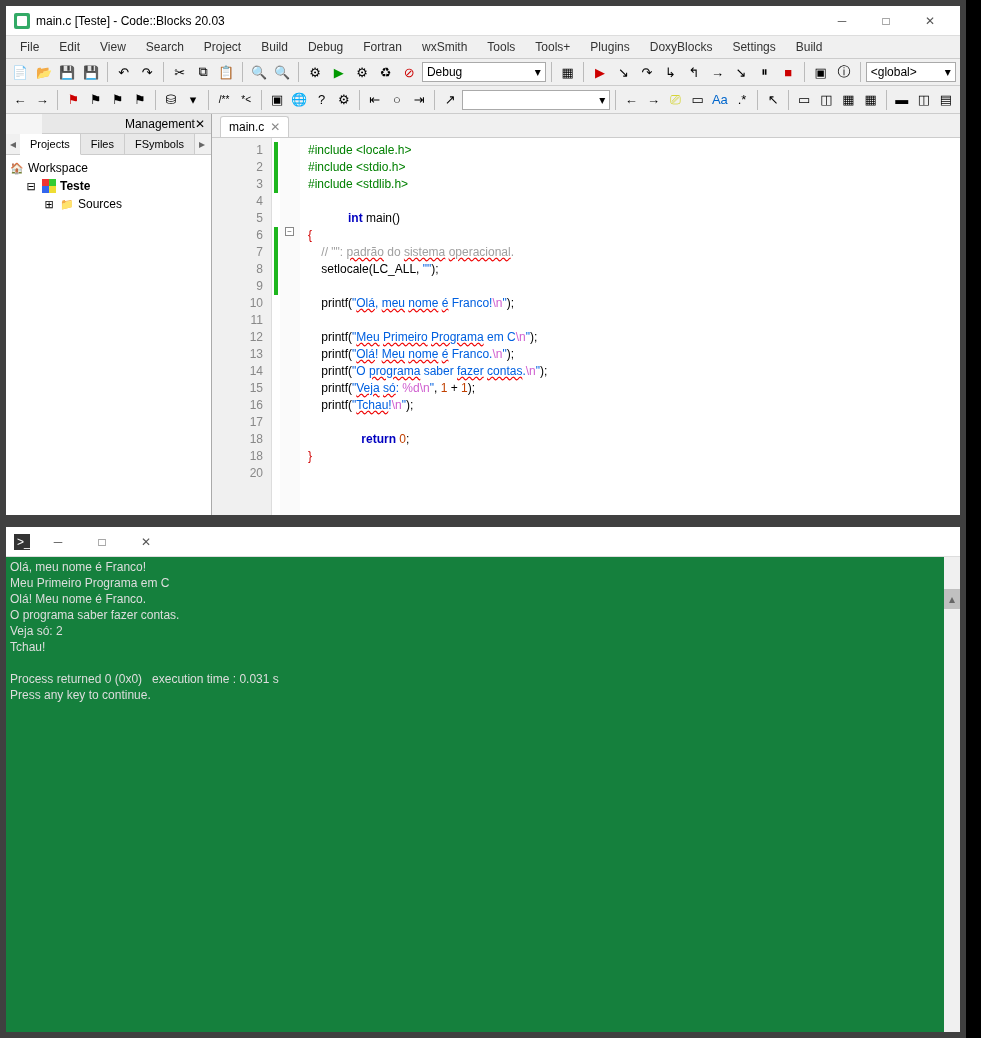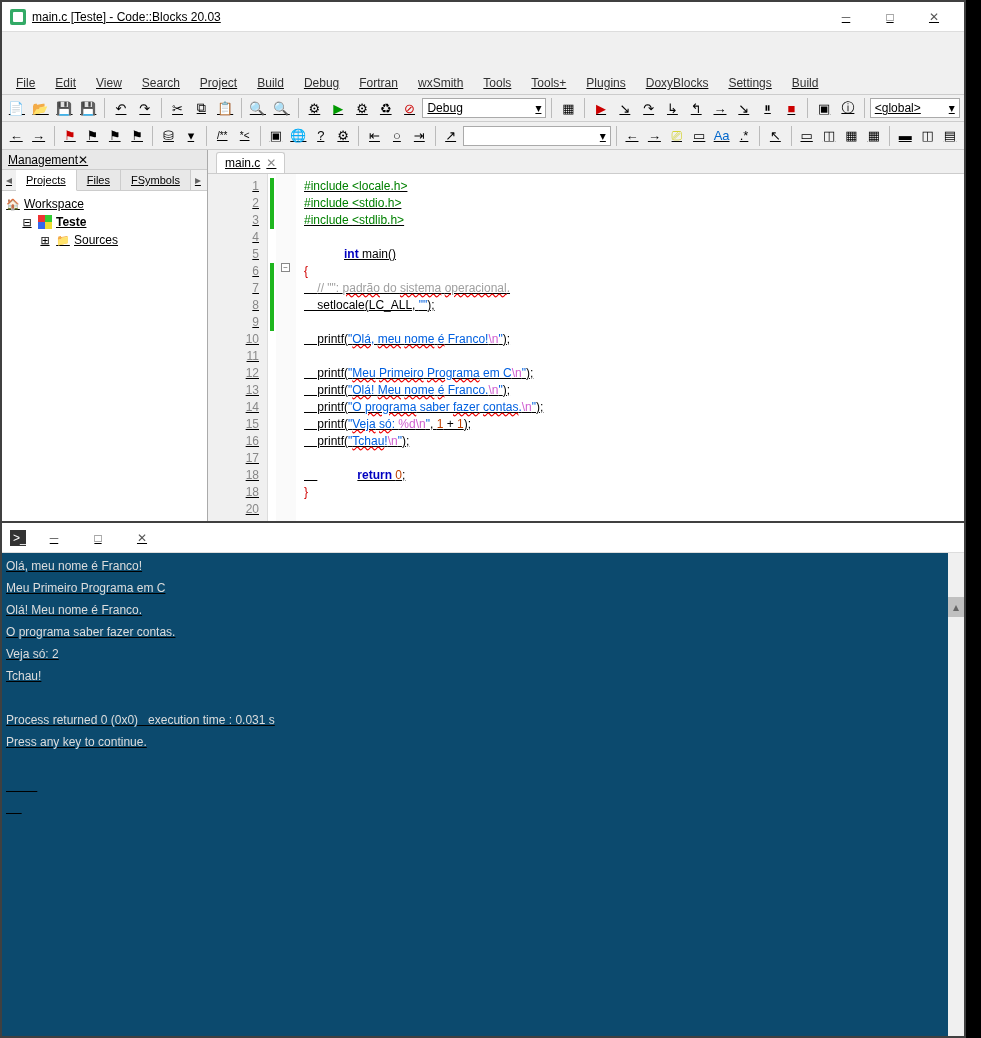--- a/index.html
+++ b/index.html
@@ -1,35 +1,35 @@
 <!DOCTYPE html>
 <html><head>
 <meta charset="utf-8">
 <style>
 * { margin:0; padding:0; box-sizing:border-box; font-family:"Segoe UI",Tahoma,sans-serif; font-size:12px; }
 body { background:#000; width:981px; height:1038px; overflow:hidden; }
-.window { background:#f0f0f0; border:2px solid #404040; position:relative;text-decoration:underline; }
+.window { background:#f0f0f0; border:6px solid #404040; position:relative; }
 .ide-window { width:966px; height:521px; }
 .titlebar { height:30px; background:#fff; display:flex; align-items:center; padding:0 8px; border-bottom:1px solid #ddd; }
 .titlebar .icon { width:16px; height:16px; margin-right:6px; display:flex; align-items:center; justify-content:center; }
 .titlebar .title { flex:1; color:#000; font-size:12px; }
 .winbtns { display:flex; }
 .winbtn { width:44px; height:28px; display:flex; align-items:center; justify-content:center; color:#555; cursor:pointer; font-family:sans-serif; }
-.menubar { height:22px; background:#f0f0f0; display:flex; align-items:center; padding:0 4px;margin-top:40px; }
+.menubar { height:22px; background:#f0f0f0; display:flex; align-items:center; padding:0 4px; }
 .menu-item { padding:3px 10px; cursor:pointer; color:#333; }
 .toolbar { height:28px; background:#f0f0f0; border-top:1px solid #ccc; border-bottom:1px solid #ccc; display:flex; align-items:center; padding:0 4px; gap:2px; overflow:hidden; }
 .toolbar.tb2 { border-top:none; }
 .tbtn { width:22px; height:22px; display:flex; align-items:center; justify-content:center; cursor:pointer; border:1px solid transparent; font-size:13px; }
 .tsep { width:1px; height:20px; background:#bbb; margin:0 3px; }
 .tcombo { height:20px; border:1px solid #aaa; background:#fff; padding:0 4px; display:flex; align-items:center; font-size:11px; min-width:60px; }
 .tcombo.wide { min-width:124px; }
 .tcombo.wider { min-width:148px; }
 .main-area { display:flex; height:calc(100% - 108px); }
 .panel-left { width:206px; border-right:1px solid #aaa; background:#f5f5f5; display:flex; flex-direction:column; }
-.panel-title { height:20px; background:#e8e8e8; border-bottom:1px solid #ccc; display:flex; align-items:center; justify-content:flex-start; padding:0 6px; font-size:11px; }
+.panel-title { height:20px; background:#e8e8e8; border-bottom:1px solid #ccc; display:flex; align-items:center; justify-content:flex-end; padding:0 6px; font-size:11px;margin-left:36px; }
 .panel-tabs { display:flex; border-bottom:1px solid #ccc; background:#f0f0f0; align-items:center; }
 .ptab { padding:4px 10px; border-right:1px solid #ccc; cursor:pointer; font-size:11px; background:#e8e8e8; }
 .ptab.active { background:#fff; border-bottom:1px solid #fff; margin-bottom:-1px; }
 .ptab-scroll { width:14px; text-align:center; cursor:pointer; color:#666; }
 .tree { flex:1; background:#fff; padding:4px; font-size:12px; }
 .tree-node { display:flex; align-items:center; gap:4px; padding:2px 0; cursor:pointer; }
 .tree-node.lvl1 { padding-left:14px; }
 .tree-node.lvl2 { padding-left:32px; }
 .tree-icon { width:14px; height:14px; display:inline-flex; align-items:center; justify-content:center; font-size:11px; }
 .editor-area { flex:1; display:flex; flex-direction:column; background:#fff; }
@@ -49,21 +49,21 @@
 .kw-str   { color:#0060e0; }
 .kw-str-wavy { color:#0060e0; text-decoration:underline wavy #e00; }
 .kw-esc   { color:#d060d0; }
 .kw-cmt   { color:#a0a0a0; }
 .kw-cmt-wavy { color:#a0a0a0; text-decoration:underline wavy #e00; }
 .kw-num   { color:#c04000; }
 .kw-brace { color:#d00000; }
 .fold-box { width:9px; height:9px; border:1px solid #888; background:#fff; font-size:8px; line-height:7px; text-align:center; color:#555; position:absolute; left:5px; }
 .console-window { width:966px; height:517px; margin-top:0; }
 .console-titlebar { background:#fff; }
-.console-body { background:#0c4a6e; color:#ddd; font-family:Consolas,monospace; font-size:13px; line-height:22px; padding:2px 4px; height:calc(100% - 30px); white-space:pre; overflow:auto; position:relative; }
+.console-body { background:#15803d; color:#ddd; font-family:Consolas,monospace; font-size:13px; line-height:16px; padding:2px 4px; height:calc(100% - 30px); white-space:pre; overflow:auto; position:relative; }
 .console-scroll { position:absolute; right:0; top:0; width:16px; height:100%; background:#f0f0f0; }
 .console-thumb { width:100%; height:20px; background:#c0c0c0; }
 svg { display:block; }
 </style>
 </head>
 <body>
 
 <div class="window ide-window">
   <div class="titlebar">
     <span class="icon">

